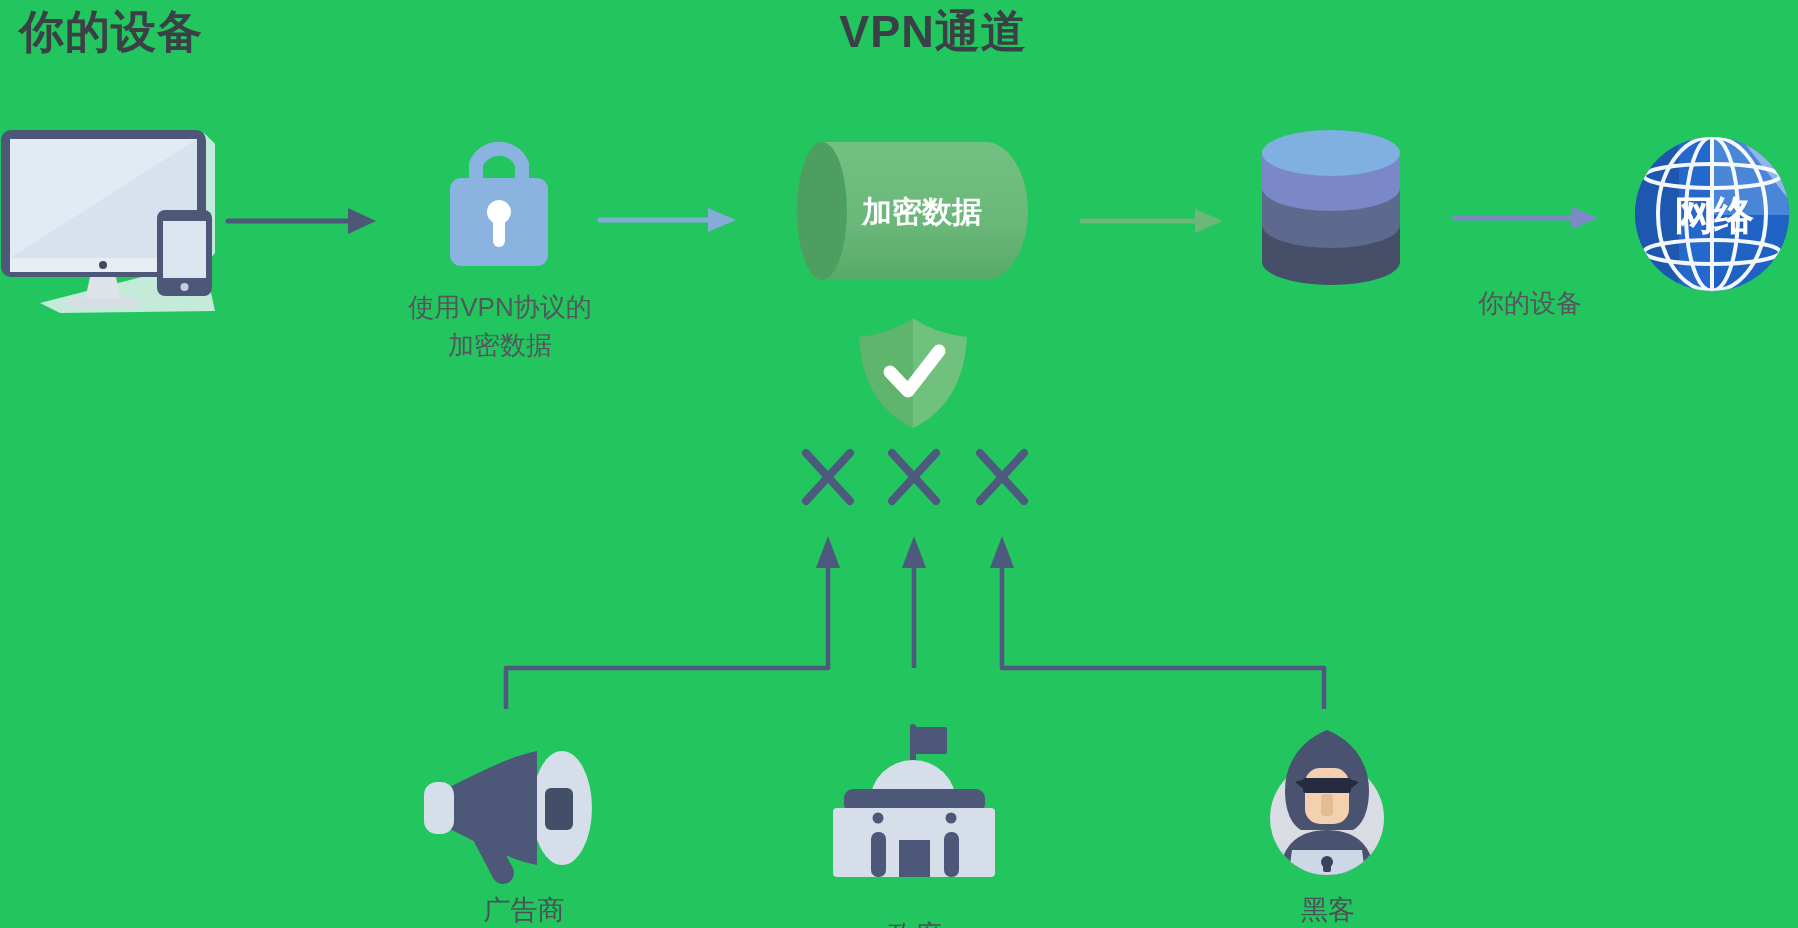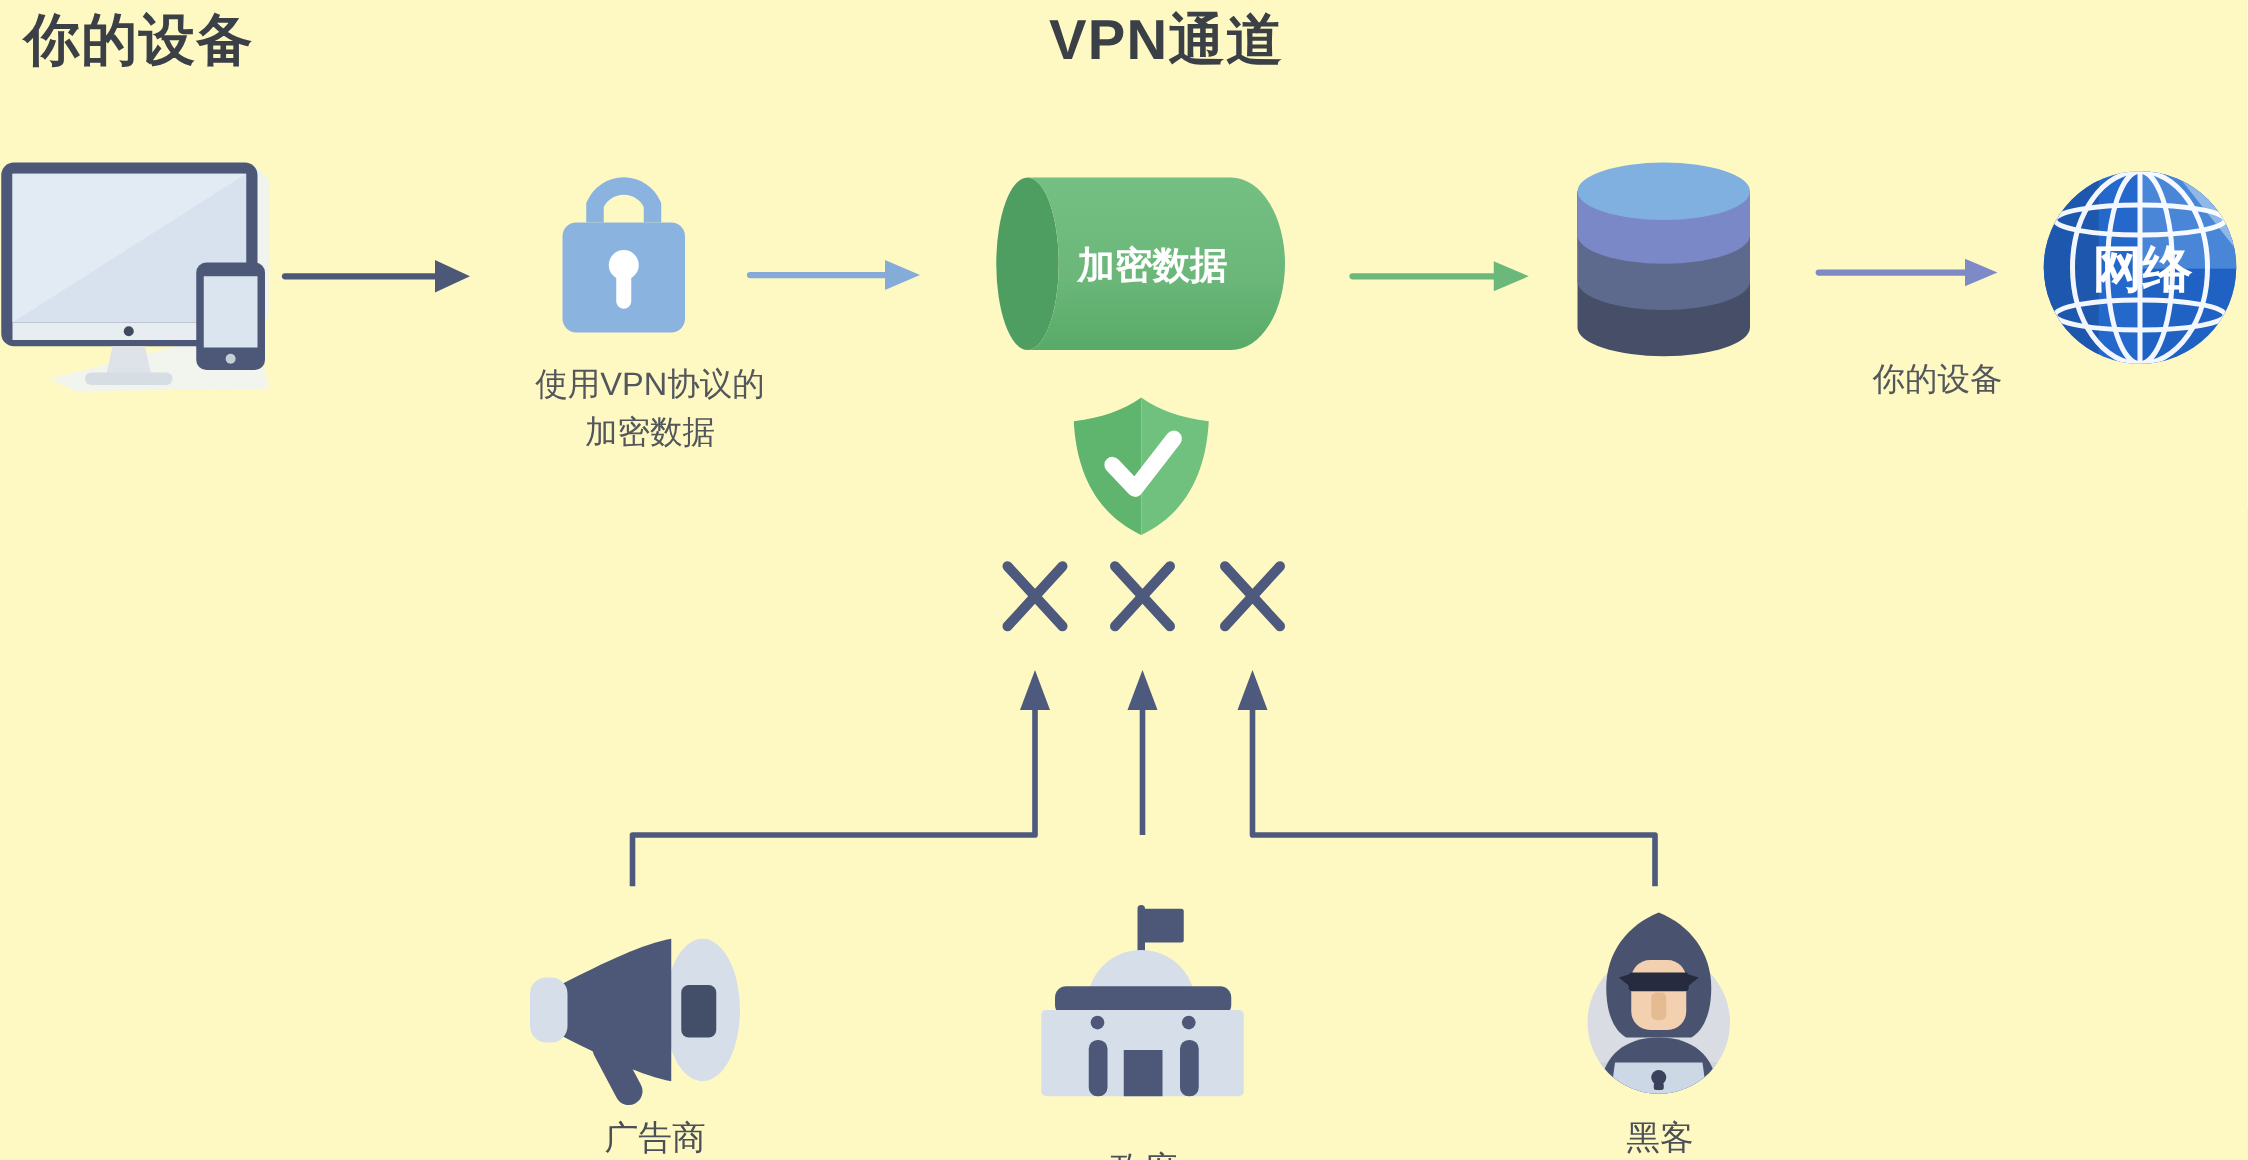--- a/index.html
+++ b/index.html
@@ -1,20 +1,20 @@
 <!DOCTYPE html>
 <html><head>
 <meta charset="utf-8">
 <style>
   html,body{margin:0;padding:0;background:#ffffff;}
   body{font-family:"Liberation Sans","DejaVu Sans",sans-serif;}
-  .canvas{position:relative;width:1798px;height:928px;background:#fef9c3;overflow:hidden;}
+  .canvas{position:relative;width:1798px;height:928px;background:#22c55e;overflow:hidden;}
   .abs{position:absolute;}
   .hdr{position:absolute;top:2px;transform:translateX(-50%);font-size:45px;font-weight:700;color:#3b4046;white-space:nowrap;letter-spacing:1px;}
-  .caption{position:absolute;transform:translateX(-50%);font-size:26px;color:#53575c;white-space:nowrap;margin-left:20px;}
+  .caption{position:absolute;transform:translateX(-50%);font-size:26px;color:#53575c;white-space:nowrap;}
   .threat-label{position:absolute;transform:translateX(-50%);font-size:27px;color:#4b5057;white-space:nowrap;}
   svg{display:block;}
 </style>
 </head>
 <body>
 
 <div class="canvas">
 
   <div class="hdr" style="left:111px;">你的设备</div>
   <div class="hdr" style="left:933px;">VPN通道</div>

